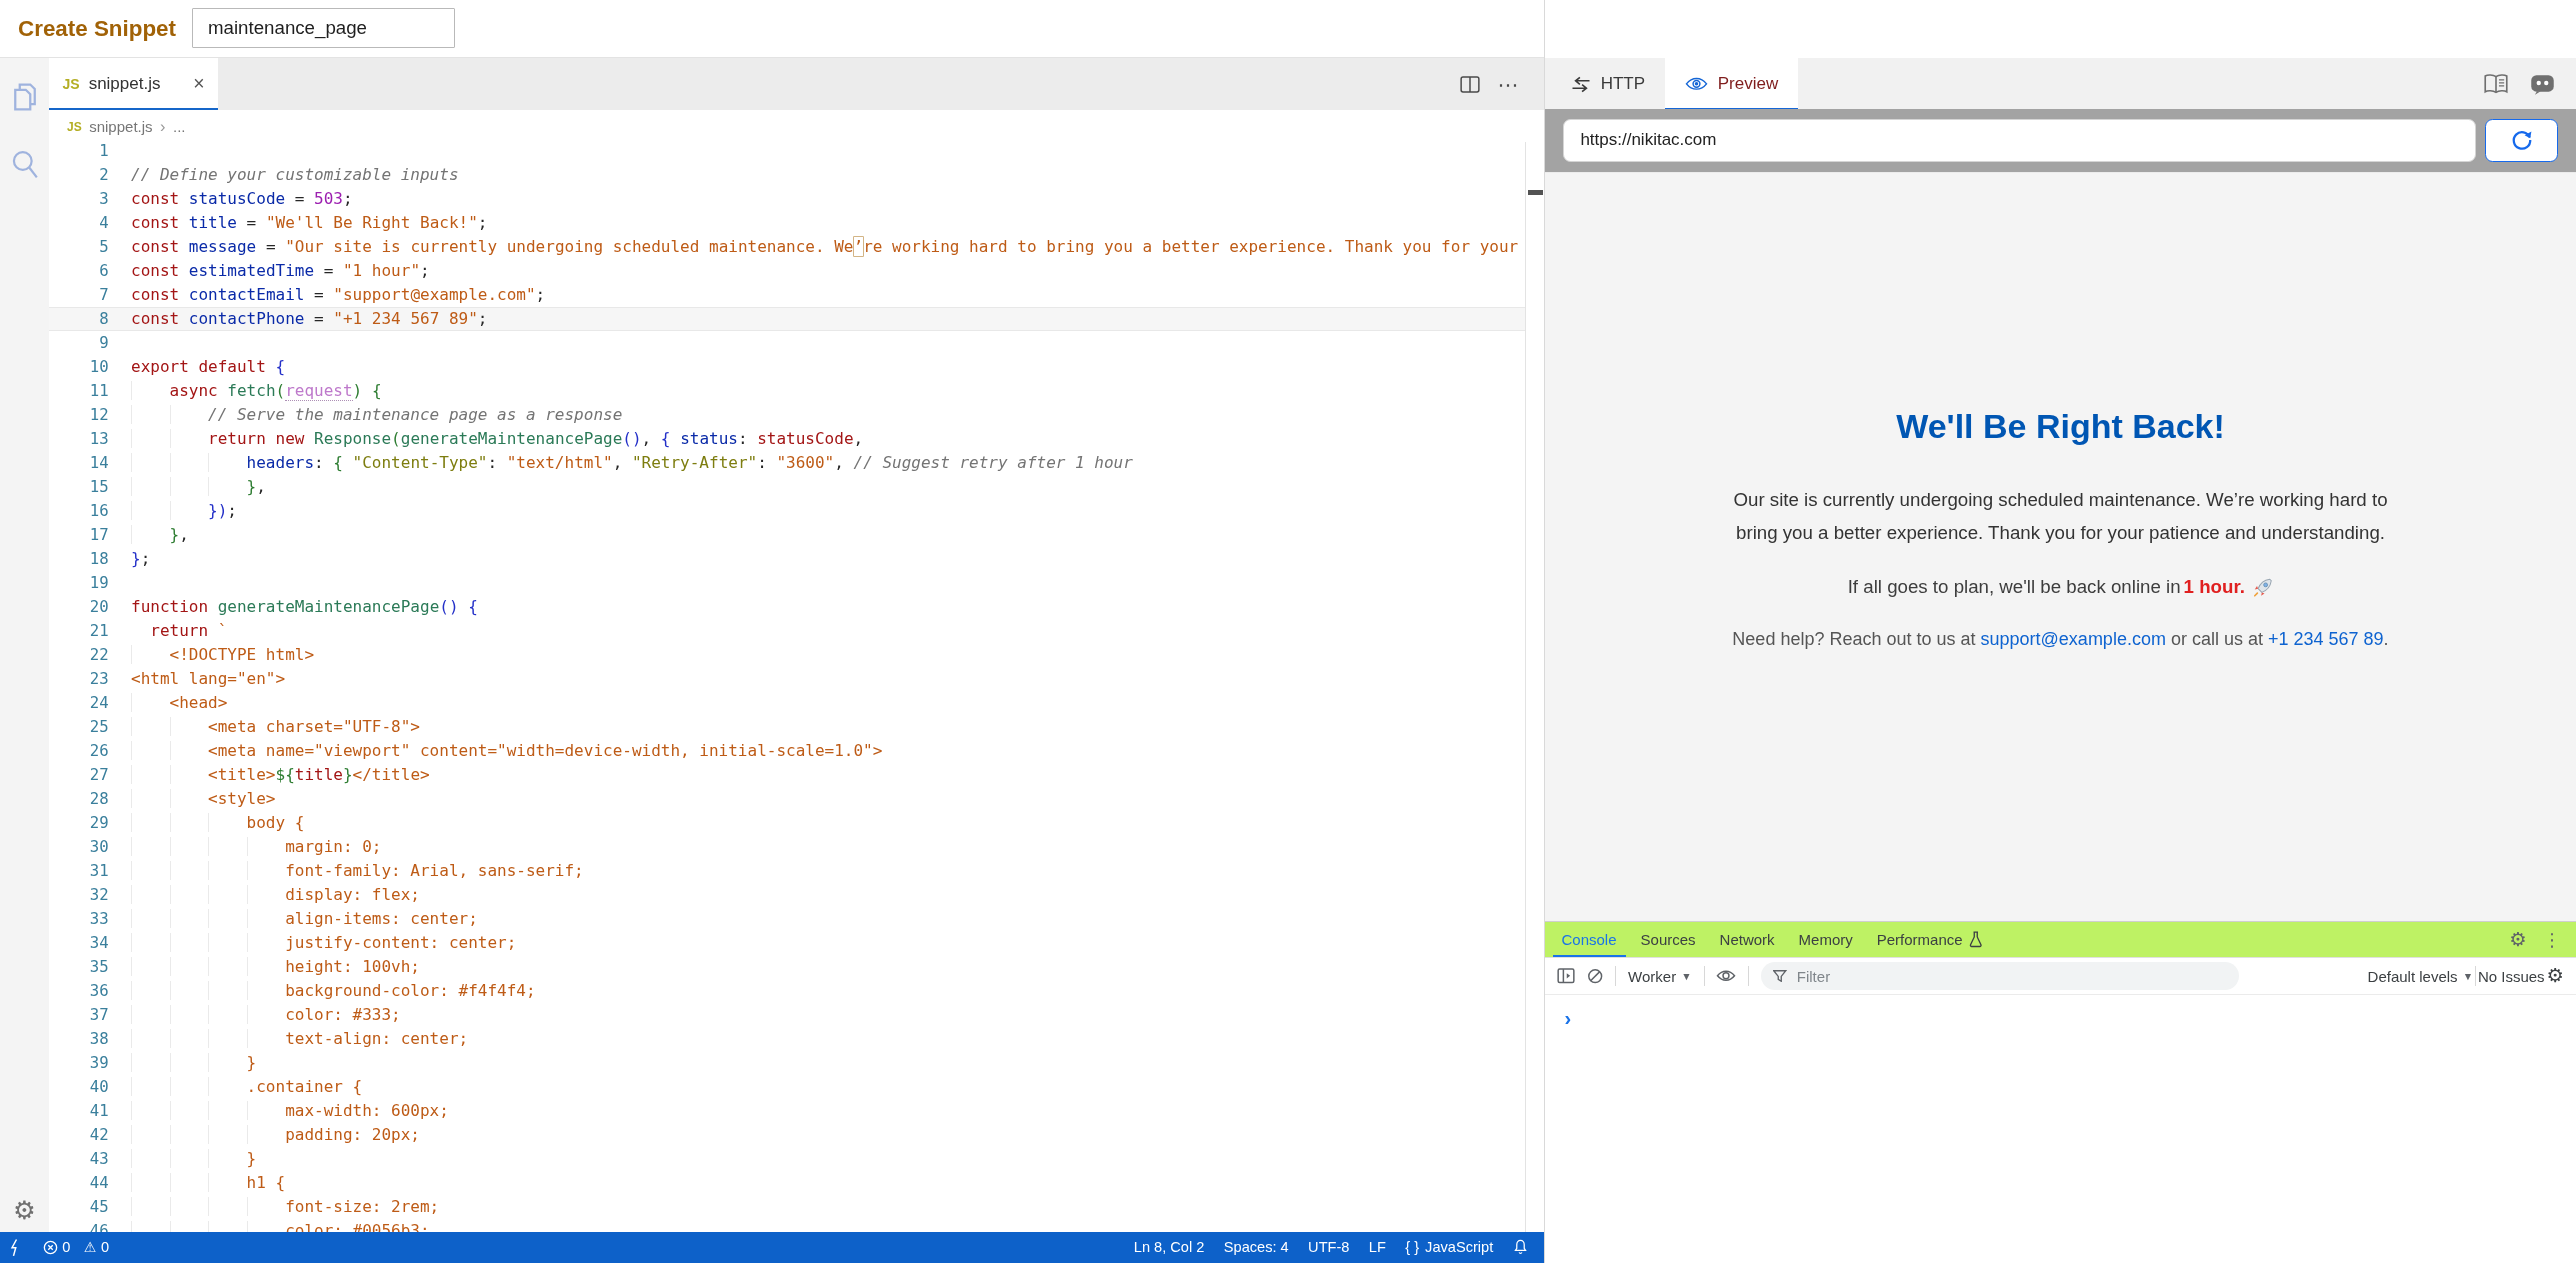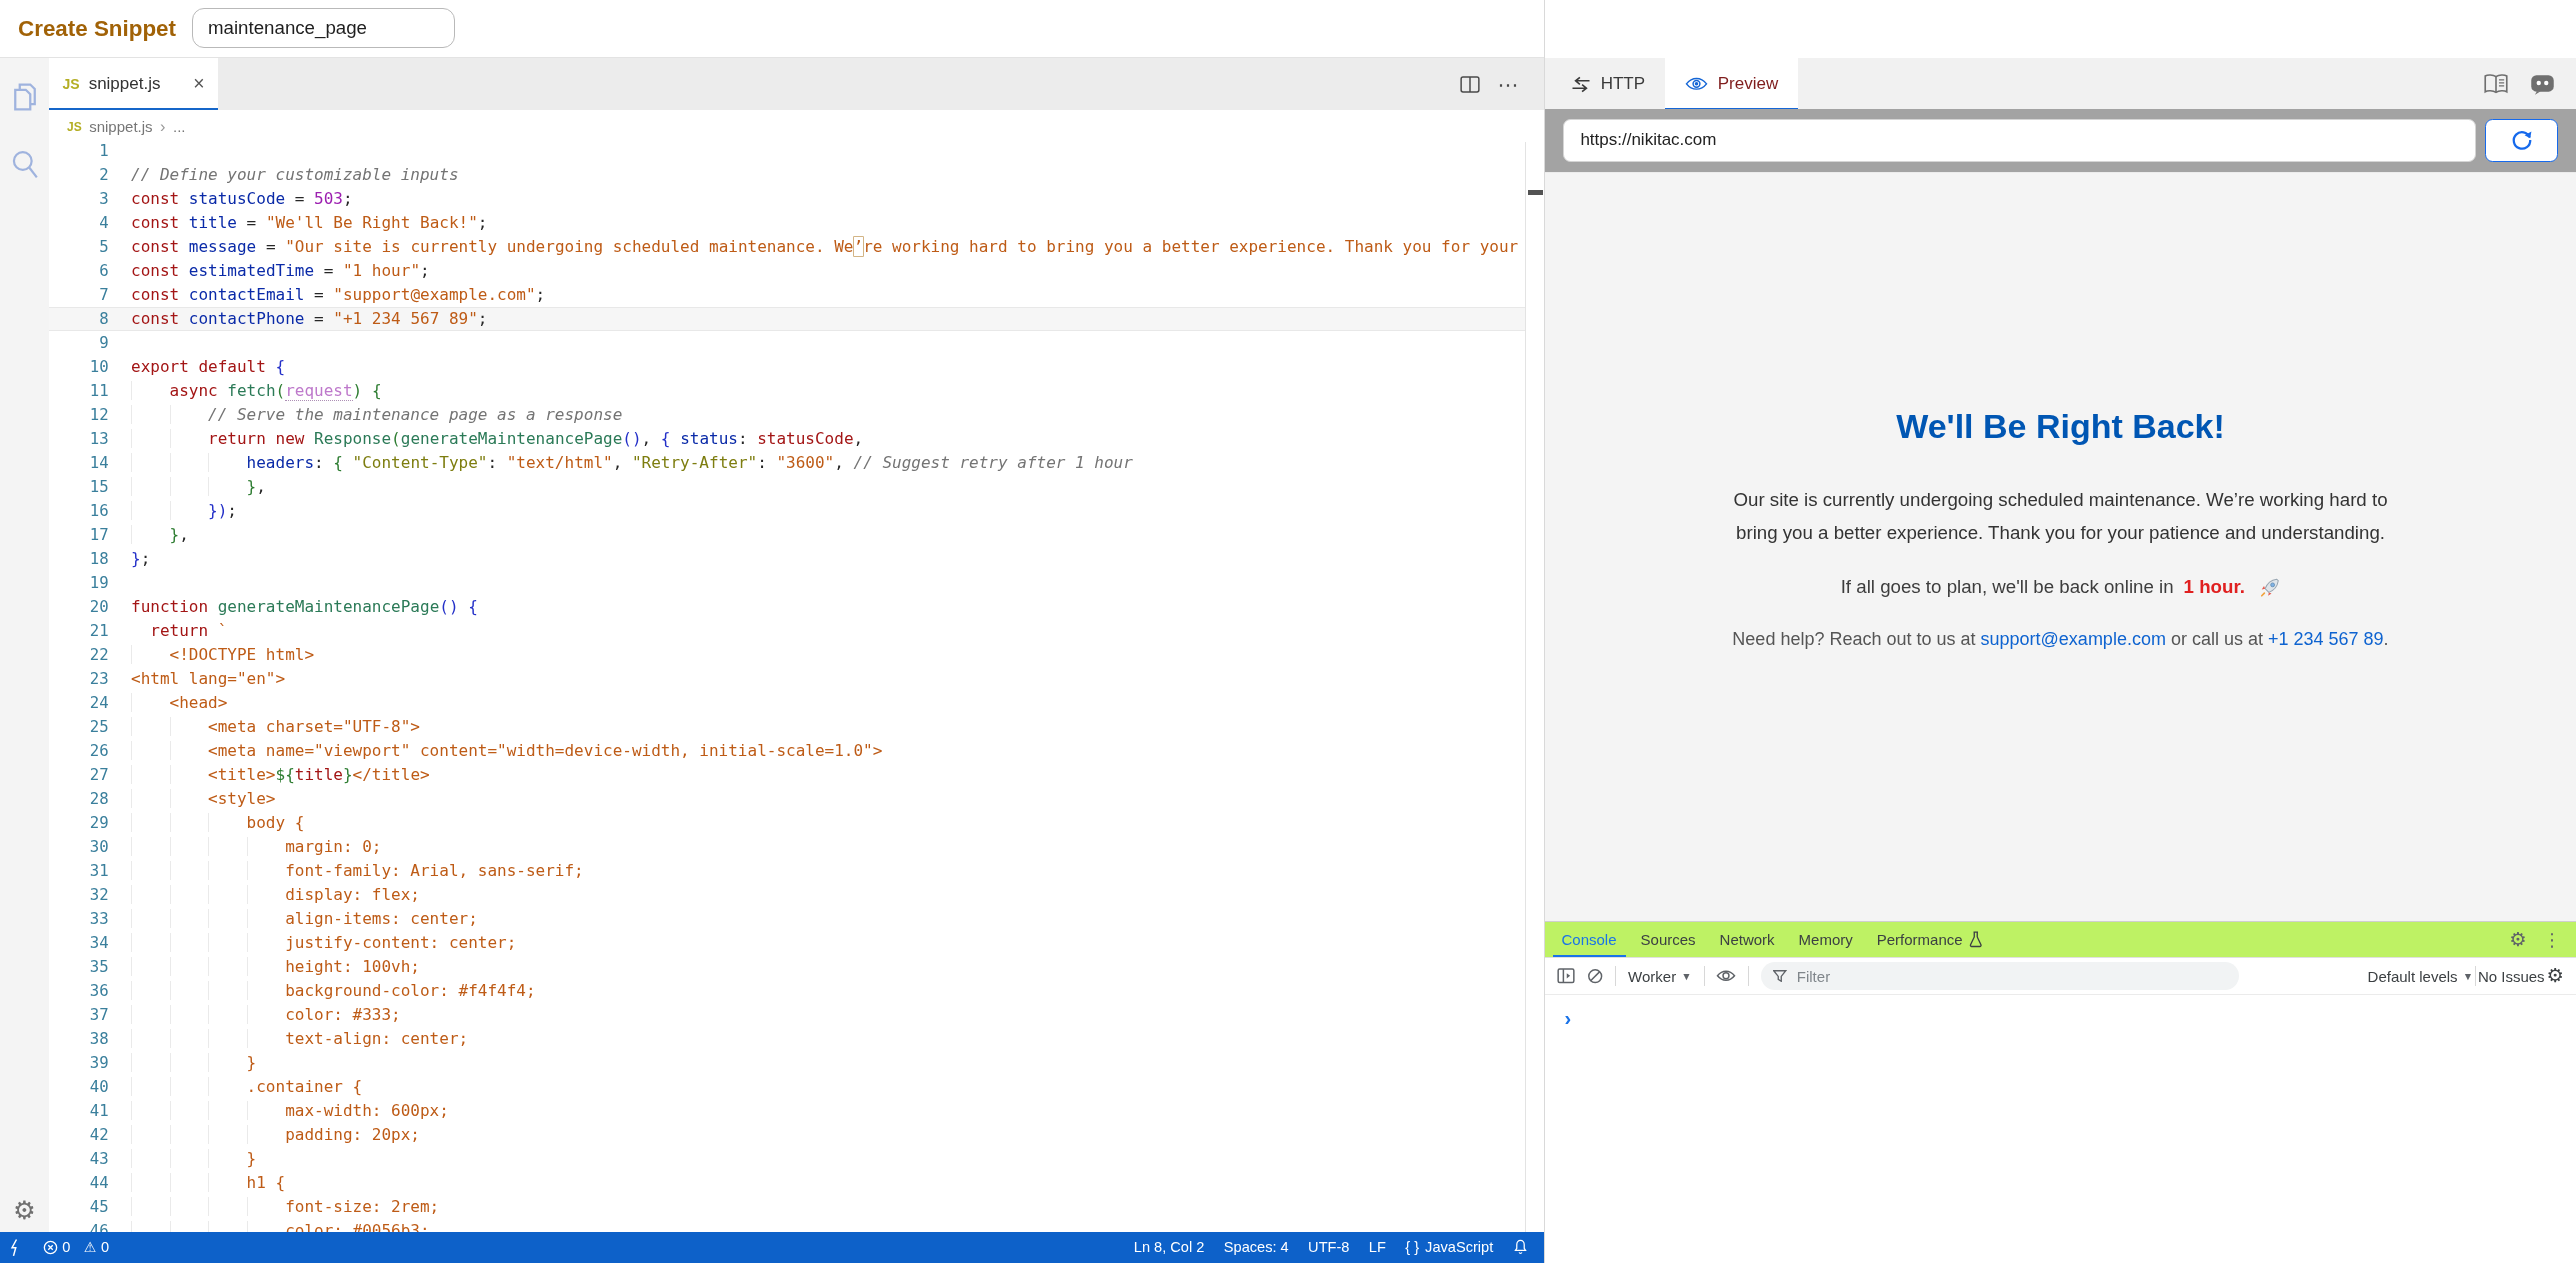--- a/index.html
+++ b/index.html
@@ -3,21 +3,21 @@
 <meta charset="utf-8">
 <style>
   html,body{margin:0;padding:0;}
   body{width:2576px;height:1263px;position:relative;overflow:hidden;background:#fff;
        font-family:"Liberation Sans",sans-serif;-webkit-font-smoothing:antialiased;}
   svg{display:block;}
 
   
   .hdr{position:absolute;left:0;top:0;width:2576px;height:58px;background:#fff;border-bottom:0.7px solid #e3e3e3;box-sizing:border-box;}
   .hdr-title{position:absolute;left:18px;top:15.7px;font-size:22.4px;font-weight:700;color:#a16207;}
-  .name-input{position:absolute;left:192px;top:8.2px;width:263px;height:40px;border:1.5px solid #b9b9b9;border-radius:12px;
+  .name-input{position:absolute;left:192px;top:8.2px;width:263px;height:40px;border:1.5px solid #b9b9b9;border-radius:1px;
               font-size:18.7px;color:#1f1f1f;padding:0 15px;box-sizing:border-box;background:#fff;font-family:"Liberation Sans",sans-serif;outline:none;}
   .hdr-actions{position:absolute;right:12px;top:8.2px;display:flex;gap:9.7px;height:42px;}
   .btn{display:flex;align-items:center;justify-content:center;font-size:19.4px;border-radius:7.5px;box-sizing:border-box;cursor:pointer;}
   .btn-cancel{width:102px;background:#fff;border:1.9px solid #1f1f1f;color:#1f1f1f;}
   .btn-blue{background:#1671EC;color:#fff;border:none;}
   .btn-sr{width:147px;}
   .btn-deploy{width:141px;padding:0;overflow:hidden;}
   .deploy-main{flex:1;display:flex;align-items:center;justify-content:center;height:100%;}
   .deploy-arrow{width:37px;height:100%;border-left:0.7px solid rgba(255,255,255,.55);display:flex;align-items:center;justify-content:center;font-size:14px;}
 
@@ -84,21 +84,21 @@
   .url-row{position:absolute;top:109px;left:0;right:0;height:64px;background:#a3a3a3;border-bottom:0.7px solid #ececec;box-sizing:border-box;}
   .url-input{position:absolute;left:18px;top:9.7px;width:913px;height:43px;border:1.1px solid #d5d5d5;border-radius:7.5px;
              font-size:17px;color:#222;padding:0 16.4px;box-sizing:border-box;font-family:"Liberation Sans",sans-serif;outline:none;}
   .refresh-btn{position:absolute;left:940px;top:9.7px;width:73px;height:43px;border:1.9px solid #1569EC;border-radius:7.5px;
                display:flex;align-items:center;justify-content:center;box-sizing:border-box;background:#fff;cursor:pointer;}
 
   .preview-area{position:absolute;top:173px;left:0;right:0;height:748px;background:#f4f4f4;overflow:hidden;}
   .pv-content{position:absolute;top:234px;left:50%;transform:translateX(-50%);width:733px;text-align:center;}
   .pv-h1{font-size:34px;line-height:39px;color:#0056b3;font-weight:700;margin:0;}
   .pv-p1{margin:37px 0 0;font-size:18.7px;line-height:33px;color:#333;}
-  .pv-p2{margin:27px 0 0;font-size:18.7px;color:#3d3d3d;display:flex;align-items:center;justify-content:center;gap:10px;}
+  .pv-p2{margin:27px 0 0;font-size:18.7px;color:#3d3d3d;display:flex;align-items:center;justify-content:center;gap:3px;}
   .pv-eta{color:#E02020;font-weight:700;}
   .pv-p3{margin:31px 0 0;font-size:18px;color:#555;}
   .pv-link{color:#0E63D0;text-decoration:none;}
 
   
   .devtools{position:absolute;top:921px;left:0;right:0;height:342px;border-top:0.7px solid #cfcfcf;box-sizing:border-box;background:#fff;}
   .dt-tabs{height:36px;background:#bef264;border-bottom:0.7px solid #e0e0e0;display:flex;align-items:stretch;font-size:15px;color:#3c4043;box-sizing:border-box;}
   .dt-tab{display:flex;align-items:center;padding:0 12px;gap:6.7px;position:relative;cursor:pointer;}
   .dt-tab.first{margin-left:4.5px;}
   .dt-tab.active{color:#1a73e8;}

